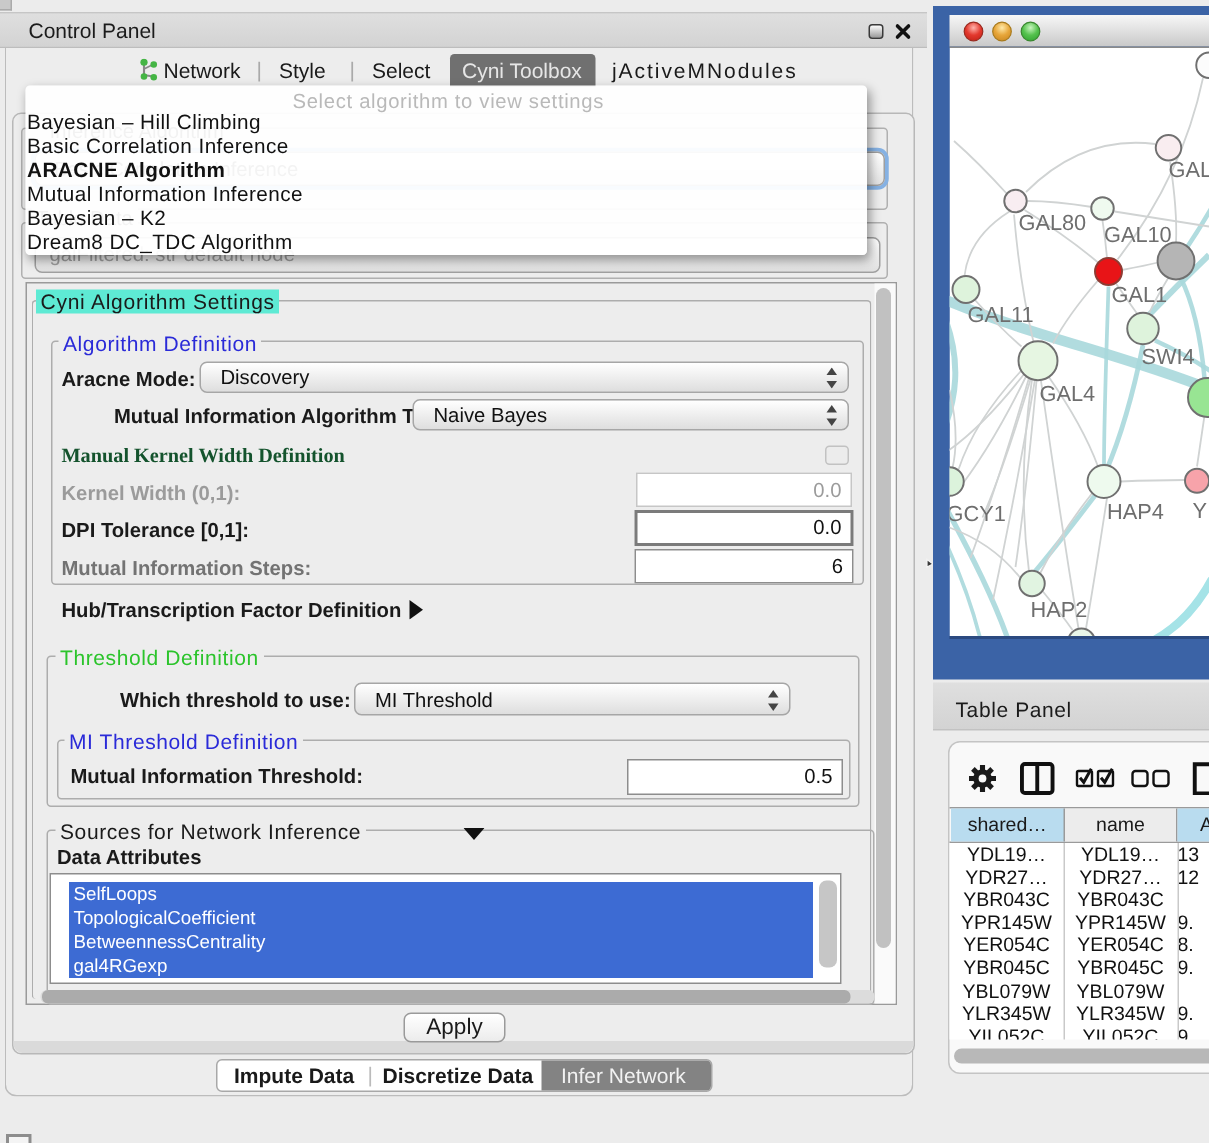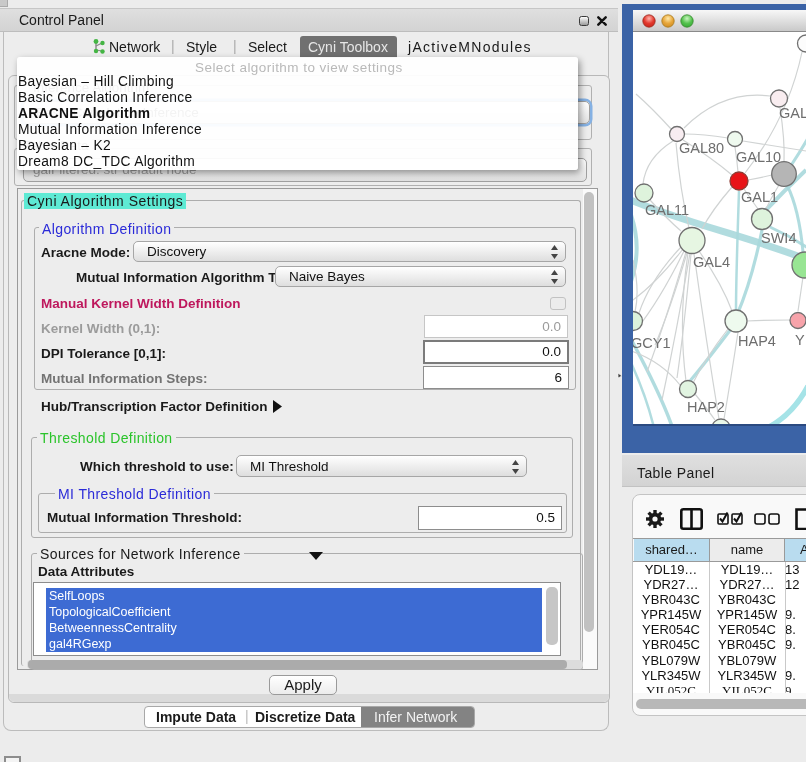--- a/index.html
+++ b/index.html
@@ -81,21 +81,21 @@
 
 <div class="abs bold" style="left:28px;top:270px;font-size:13.5px;color:#1a1a1a;padding-left:48px;">Mutual Information Algorithm Type:</div>
 <div class="abs" style="left:275px;top:266px;width:291px;height:21px;background:linear-gradient(#ffffff,#dedede);border:1px solid #a6a6a6;border-radius:5px;box-sizing:border-box;">
   <div class="abs" style="left:13px;top:2px;font-size:13.5px;color:#111;">Naive Bayes</div>
   <svg class="abs" style="right:6px;top:3px;" width="9" height="14" viewBox="0 0 9 14">
         <path d="M4.5 0 L8 5 L1 5 Z" fill="#444"></path>
         <path d="M4.5 14 L8 9 L1 9 Z" fill="#444"></path>
       </svg>
 </div>
 
-<div class="abs bold" style="left:41px;top:296px;font-size:13.5px;color:#be185d;">Manual Kernel Width Definition</div>
+<div class="abs bold" style="left:41px;top:296px;font-size:13.5px;color:#14532d;font-family:Liberation Serif, serif;">Manual Kernel Width Definition</div>
 <div class="abs" style="left:550px;top:297px;width:14px;height:11px;background:#ececec;border:1px solid #c2c2c2;border-radius:3px;"></div>
 
 <div class="abs bold" style="left:41px;top:321px;font-size:13.5px;color:#9b9b9b;">Kernel Width (0,1):</div>
 <div class="abs" style="left:424px;top:315px;width:144px;height:23px;background:#fff;border:1px solid #c6c6c6;box-sizing:border-box;font-size:13.5px;color:#9b9b9b;text-align:right;line-height:21px;padding-right:6px;">0.0</div>
 
 <div class="abs bold" style="left:41px;top:346px;font-size:13.5px;color:#1a1a1a;">DPI Tolerance [0,1]:</div>
 <div class="abs" style="left:423px;top:340px;width:146px;height:24px;background:#fff;border:2px solid #7b7b7b;box-sizing:border-box;font-size:13.5px;color:#111;text-align:right;line-height:20px;padding-right:6px;">0.0</div>
 
 <div class="abs bold" style="left:41px;top:371px;font-size:13.5px;color:#737373;">Mutual Information Steps:</div>
 <div class="abs" style="left:423px;top:366px;width:146px;height:23px;background:#fff;border:1px solid #8d8d8d;box-sizing:border-box;font-size:13.5px;color:#111;text-align:right;line-height:21px;padding-right:6px;">6</div>
@@ -111,21 +111,21 @@
 <div class="abs bold" style="left:80px;top:459px;font-size:13.5px;color:#1a1a1a;">Which threshold to use:</div>
 <div class="abs" style="left:236px;top:455px;width:291px;height:22px;background:linear-gradient(#ffffff,#dedede);border:1px solid #a6a6a6;border-radius:5px;box-sizing:border-box;">
   <div class="abs" style="left:13px;top:3px;font-size:13.5px;color:#111;">MI Threshold</div>
   <svg class="abs" style="right:6px;top:4px;" width="9" height="14" viewBox="0 0 9 14">
         <path d="M4.5 0 L8 5 L1 5 Z" fill="#444"></path>
         <path d="M4.5 14 L8 9 L1 9 Z" fill="#444"></path>
       </svg>
 </div>
 
 <div class="abs" style="left:38px;top:493px;width:529px;height:40px;border:1px solid #adadad;border-radius:3px;box-sizing:border-box;"></div>
-<div class="abs" style="left:43px;top:486px;background:#ededed;padding:0 3px;font-size:14px;letter-spacing:0.4px;color:#2a2ad8;margin-left:12px;">MI Threshold Definition</div>
+<div class="abs" style="left:43px;top:486px;background:#ededed;padding:0 3px;font-size:14px;letter-spacing:0.4px;color:#2a2ad8;">MI Threshold Definition</div>
 
 <div class="abs bold" style="left:47px;top:510px;font-size:13.5px;color:#1a1a1a;">Mutual Information Threshold:</div>
 <div class="abs" style="left:418px;top:506px;width:144px;height:24px;background:#fff;border:1px solid #8d8d8d;box-sizing:border-box;font-size:13.5px;color:#111;text-align:right;line-height:22px;padding-right:6px;">0.5</div>
 
 <div class="abs" style="left:31px;top:553px;width:552px;height:117px;border:1px solid #adadad;border-radius:3px;box-sizing:border-box;"></div>
 <div class="abs" style="left:37px;top:546px;background:#ededed;padding:0 3px;font-size:14px;letter-spacing:0.4px;color:#1a1a1a;">Sources for Network Inference</div>
 <svg class="abs" style="left:309px;top:551px;" width="14" height="10" viewBox="0 0 14 10">
       <path d="M0 1 L14 1 L7 9 Z" fill="#111"></path>
     </svg>
 
@@ -334,21 +334,21 @@
 <div class="abs" style="left:633px;top:562px;width:173px;height:131px;background:#fff;overflow:hidden;font-size:13px;color:#111;">
   <div style="position:relative;width:100%;">
     <div style="height:15.1px;line-height:15.1px;"><span style="display:inline-block;width:76px;text-align:center;">YDL19…</span><span style="display:inline-block;width:76px;text-align:center;">YDL19…</span><span>13</span></div>
     <div style="height:15.1px;line-height:15.1px;"><span style="display:inline-block;width:76px;text-align:center;">YDR27…</span><span style="display:inline-block;width:76px;text-align:center;">YDR27…</span><span>12</span></div>
     <div style="height:15.1px;line-height:15.1px;"><span style="display:inline-block;width:76px;text-align:center;">YBR043C</span><span style="display:inline-block;width:76px;text-align:center;">YBR043C</span><span></span></div>
     <div style="height:15.1px;line-height:15.1px;"><span style="display:inline-block;width:76px;text-align:center;">YPR145W</span><span style="display:inline-block;width:76px;text-align:center;">YPR145W</span><span>9.</span></div>
     <div style="height:15.1px;line-height:15.1px;"><span style="display:inline-block;width:76px;text-align:center;">YER054C</span><span style="display:inline-block;width:76px;text-align:center;">YER054C</span><span>8.</span></div>
     <div style="height:15.1px;line-height:15.1px;"><span style="display:inline-block;width:76px;text-align:center;">YBR045C</span><span style="display:inline-block;width:76px;text-align:center;">YBR045C</span><span>9.</span></div>
     <div style="height:15.1px;line-height:15.1px;"><span style="display:inline-block;width:76px;text-align:center;">YBL079W</span><span style="display:inline-block;width:76px;text-align:center;">YBL079W</span><span></span></div>
     <div style="height:15.1px;line-height:15.1px;"><span style="display:inline-block;width:76px;text-align:center;">YLR345W</span><span style="display:inline-block;width:76px;text-align:center;">YLR345W</span><span>9.</span></div>
-    <div style="height:15.1px;line-height:15.1px;font-family:Liberation Serif, serif;"><span style="display:inline-block;width:76px;text-align:center;">YIL052C</span><span style="display:inline-block;width:76px;text-align:center;">YIL052C</span><span>9.</span></div>
+    <div style="height:15.1px;line-height:15.1px;"><span style="display:inline-block;width:76px;text-align:center;">YIL052C</span><span style="display:inline-block;width:76px;text-align:center;">YIL052C</span><span>9.</span></div>
   </div>
 
   <div class="abs" style="left:76px;top:0;width:1px;height:133px;background:#c9c9c9;"></div>
   <div class="abs" style="left:152px;top:0;width:1px;height:133px;background:#c9c9c9;"></div>
 </div>
 
 <div class="abs" style="left:636px;top:699px;width:170px;height:10px;background:#b8b8b8;border-radius:5px 0 0 5px;"></div>
 </div>
 
 </body></html>

